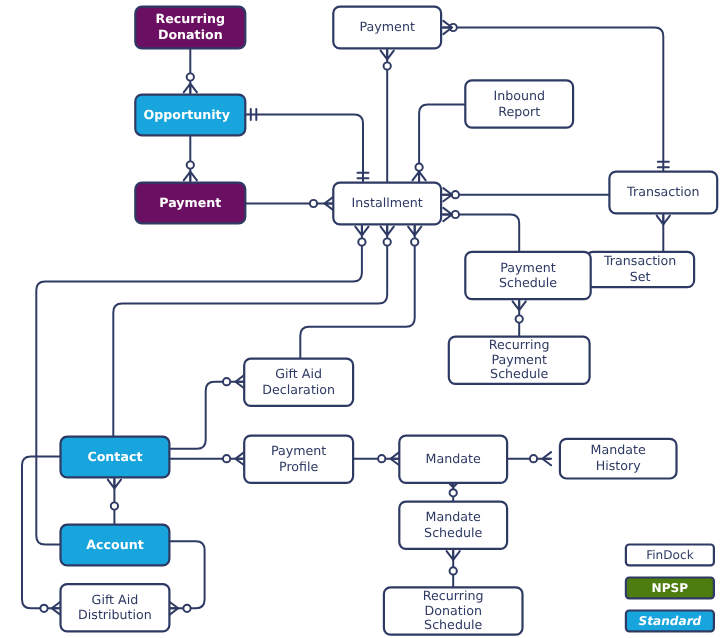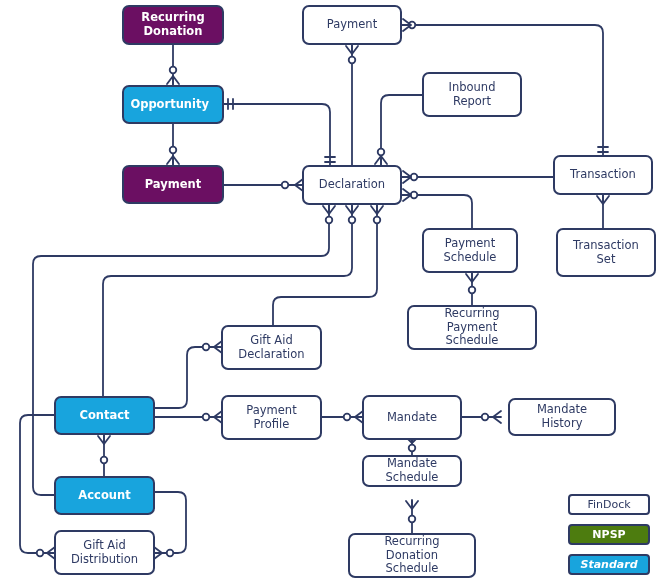--- a/index.html
+++ b/index.html
@@ -133,29 +133,29 @@
   <div class="node n-npsp" style="left:122px;top:165px;width:102px;height:39px">
       <span class="lbl">Payment</span>
     </div>
   <div class="node n-findock" style="left:302px;top:5px;width:100px;height:40px">
       <span class="lbl">Payment</span>
     </div>
   <div class="node n-findock" style="left:422px;top:72px;width:100px;height:45px">
       <span class="lbl">Inbound Report</span>
     </div>
   <div class="node n-findock" style="left:302px;top:165px;width:100px;height:40px">
-      <span class="lbl">Declaration</span>
+      <span class="lbl">Installment</span>
     </div>
   <div class="node n-findock" style="left:553px;top:155px;width:100px;height:40px">
       <span class="lbl">Transaction</span>
     </div>
-  <div class="node n-findock" style="left:556px;top:228px;width:100px;height:49px">
+  <div class="node n-findock" style="left:532px;top:228px;width:100px;height:34px">
       <span class="lbl">Transaction Set</span>
     </div>
-  <div class="node n-findock" style="left:422px;top:228px;width:96px;height:45px">
+  <div class="node n-findock" style="left:422px;top:228px;width:116px;height:45px">
       <span class="lbl">Payment Schedule</span>
     </div>
   <div class="node n-findock" style="left:407px;top:305px;width:130px;height:45px">
       <span class="lbl">Recurring Payment Schedule</span>
     </div>
   <div class="node n-findock" style="left:221px;top:325px;width:101px;height:45px">
       <span class="lbl">Gift Aid Declaration</span>
     </div>
   <div class="node n-standard" style="left:54px;top:396px;width:101px;height:39px">
       <span class="lbl">Contact</span>
@@ -168,21 +168,21 @@
     </div>
   <div class="node n-findock" style="left:508px;top:398px;width:108px;height:38px">
       <span class="lbl">Mandate History</span>
     </div>
   <div class="node n-standard" style="left:54px;top:476px;width:101px;height:39px">
       <span class="lbl">Account</span>
     </div>
   <div class="node n-findock" style="left:54px;top:530px;width:101px;height:45px">
       <span class="lbl">Gift Aid Distribution</span>
     </div>
-  <div class="node n-findock" style="left:362px;top:455px;width:100px;height:32px">
+  <div class="node n-findock" style="left:362px;top:455px;width:100px;height:45px">
       <span class="lbl">Mandate Schedule</span>
     </div>
   <div class="node n-findock" style="left:348px;top:533px;width:128px;height:45px">
       <span class="lbl">Recurring Donation Schedule</span>
     </div>
 
   <div class="legend-item lg-findock" style="left:568px;top:494px;width:82px;height:21px">
       <span>FinDock</span>
     </div>
   <div class="legend-item lg-npsp" style="left:568px;top:524px;width:82px;height:21px">

